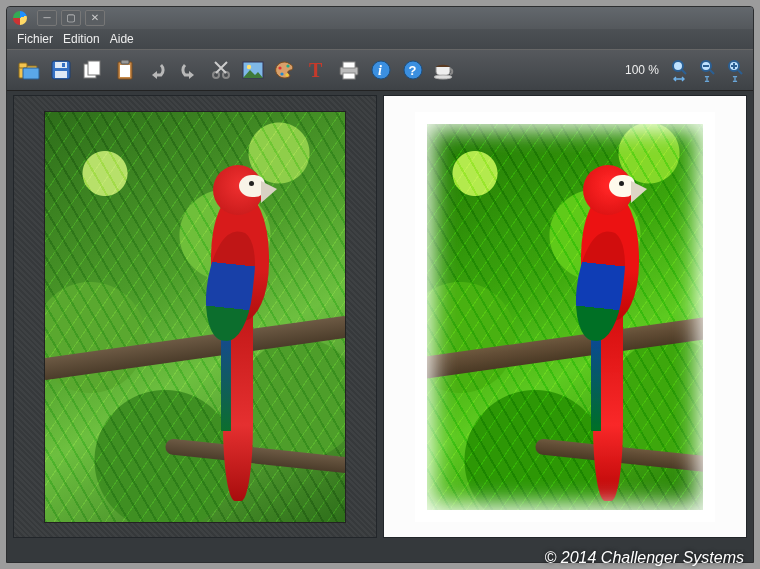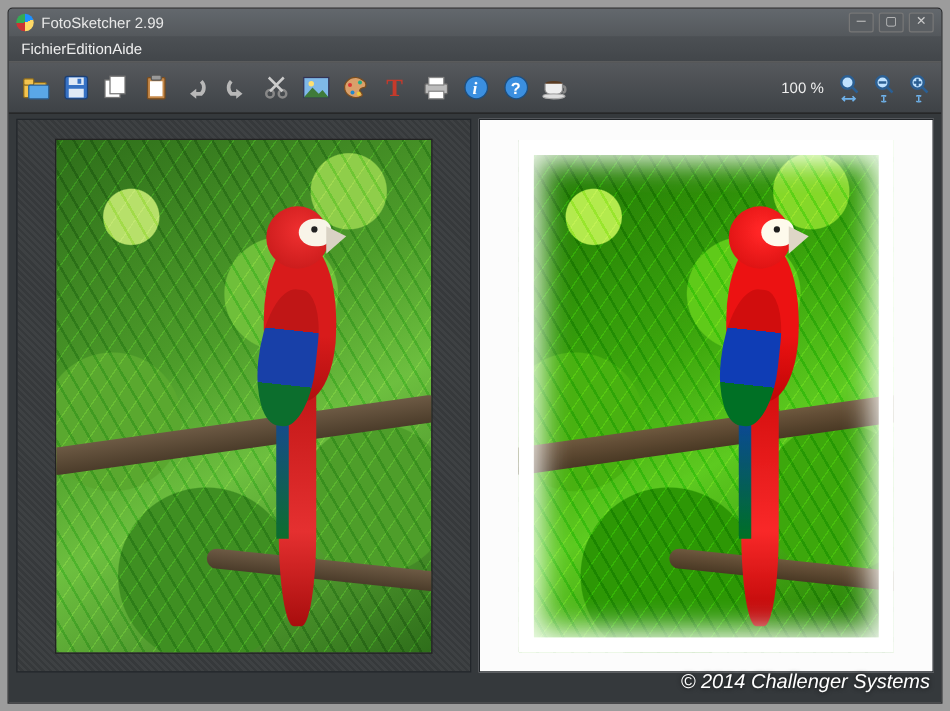--- a/index.html
+++ b/index.html
@@ -1,23 +1,23 @@
 <!DOCTYPE html>
 <html><head>
 <meta charset="utf-8">
 <style>
   html,body{margin:0;padding:0;width:760px;height:569px;font-family:"Segoe UI",Tahoma,Arial,sans-serif;font-size:12px;background:#9c9c9c;overflow:hidden;}
   .chrome{position:absolute;inset:0;border:2px solid #9c9c9c;box-sizing:border-box;}
-  .watermark{position:absolute;right:14px;bottom:12px;color:#fff;font-size:16px;text-shadow:0 0 4px rgba(0,0,0,.8);font-style:italic;z-index:50;}
+  .watermark{position:absolute;right:14px;bottom:0;color:#fff;font-size:16px;text-shadow:0 0 4px rgba(0,0,0,.8);font-style:italic;z-index:50;}
   .window{position:absolute;left:4px;top:4px;right:4px;bottom:4px;background:linear-gradient(#5d6266,#4a4e52 40px,#35393c 40px);border:1px solid #2b2d2f;border-radius:4px 4px 0 0;overflow:hidden;}
   .titlebar{height:22px;display:flex;align-items:center;padding:0 6px;color:#e8e8e8;background:linear-gradient(#63686d,#54585c);}
   .titlebar .app-icon{width:14px;height:14px;border-radius:50%;background:conic-gradient(#1e90ff 0 70deg,#ffd966 70deg 180deg,#cc3333 180deg 270deg,#33aa55 270deg 360deg);margin-right:6px;}
   .titlebar .title{flex:1;font-size:12px;}
   .titlebar .win-btn{width:18px;height:14px;margin-left:4px;border:1px solid #777;border-radius:2px;color:#ccc;display:flex;align-items:center;justify-content:center;font-size:10px;line-height:10px;background:#5a5e62;}
-  .menubar{height:20px;display:flex;align-items:center;padding:0 10px;color:#eee;background:linear-gradient(#4c5054,#42464a);font-size:12px;}
+  .menubar{height:20px;display:flex;align-items:center;gap:10px;padding:0 10px;color:#eee;background:linear-gradient(#4c5054,#42464a);font-size:12px;}
   .menubar span{cursor:default;}
   .toolbar{height:40px;background:linear-gradient(#56595d,#3e4246);border-top:1px solid #666;border-bottom:1px solid #222;display:flex;align-items:center;padding:0 8px;gap:4px;}
   .tbtn{width:26px;height:30px;border:1px solid transparent;border-radius:3px;display:flex;align-items:center;justify-content:center;}
   .toolbar .spacer{flex:1;}
   .zoom-label{color:#eee;font-size:12px;}
   .zoom-group{display:flex;gap:8px;margin-left:6px;}
   .zbtn{width:20px;height:28px;display:flex;flex-direction:column;align-items:center;justify-content:center;gap:1px;}
   .content{position:absolute;left:6px;right:6px;top:88px;bottom:24px;display:flex;gap:6px;}
   .panel{flex:1;border:1px solid #22262a;background:#3a3d40;position:relative;overflow:hidden;}
   .panel.left{background:repeating-linear-gradient(45deg,#3e4143 0 2px,#36393b 2px 4px);}
@@ -56,21 +56,20 @@
   svg{display:block;}
 </style>
 </head>
 <body>
 
 <div class="chrome">
  <div class="window">
 
   <div class="titlebar">
     <span class="app-icon"></span>
-    <span class="title">FotoSketcher 2.99</span>
     <span class="win-btn">─</span>
     <span class="win-btn">▢</span>
     <span class="win-btn">✕</span>
   </div>
 
   <div class="menubar">
     <span>Fichier</span>
     <span>Edition</span>
     <span>Aide</span>
   </div>

